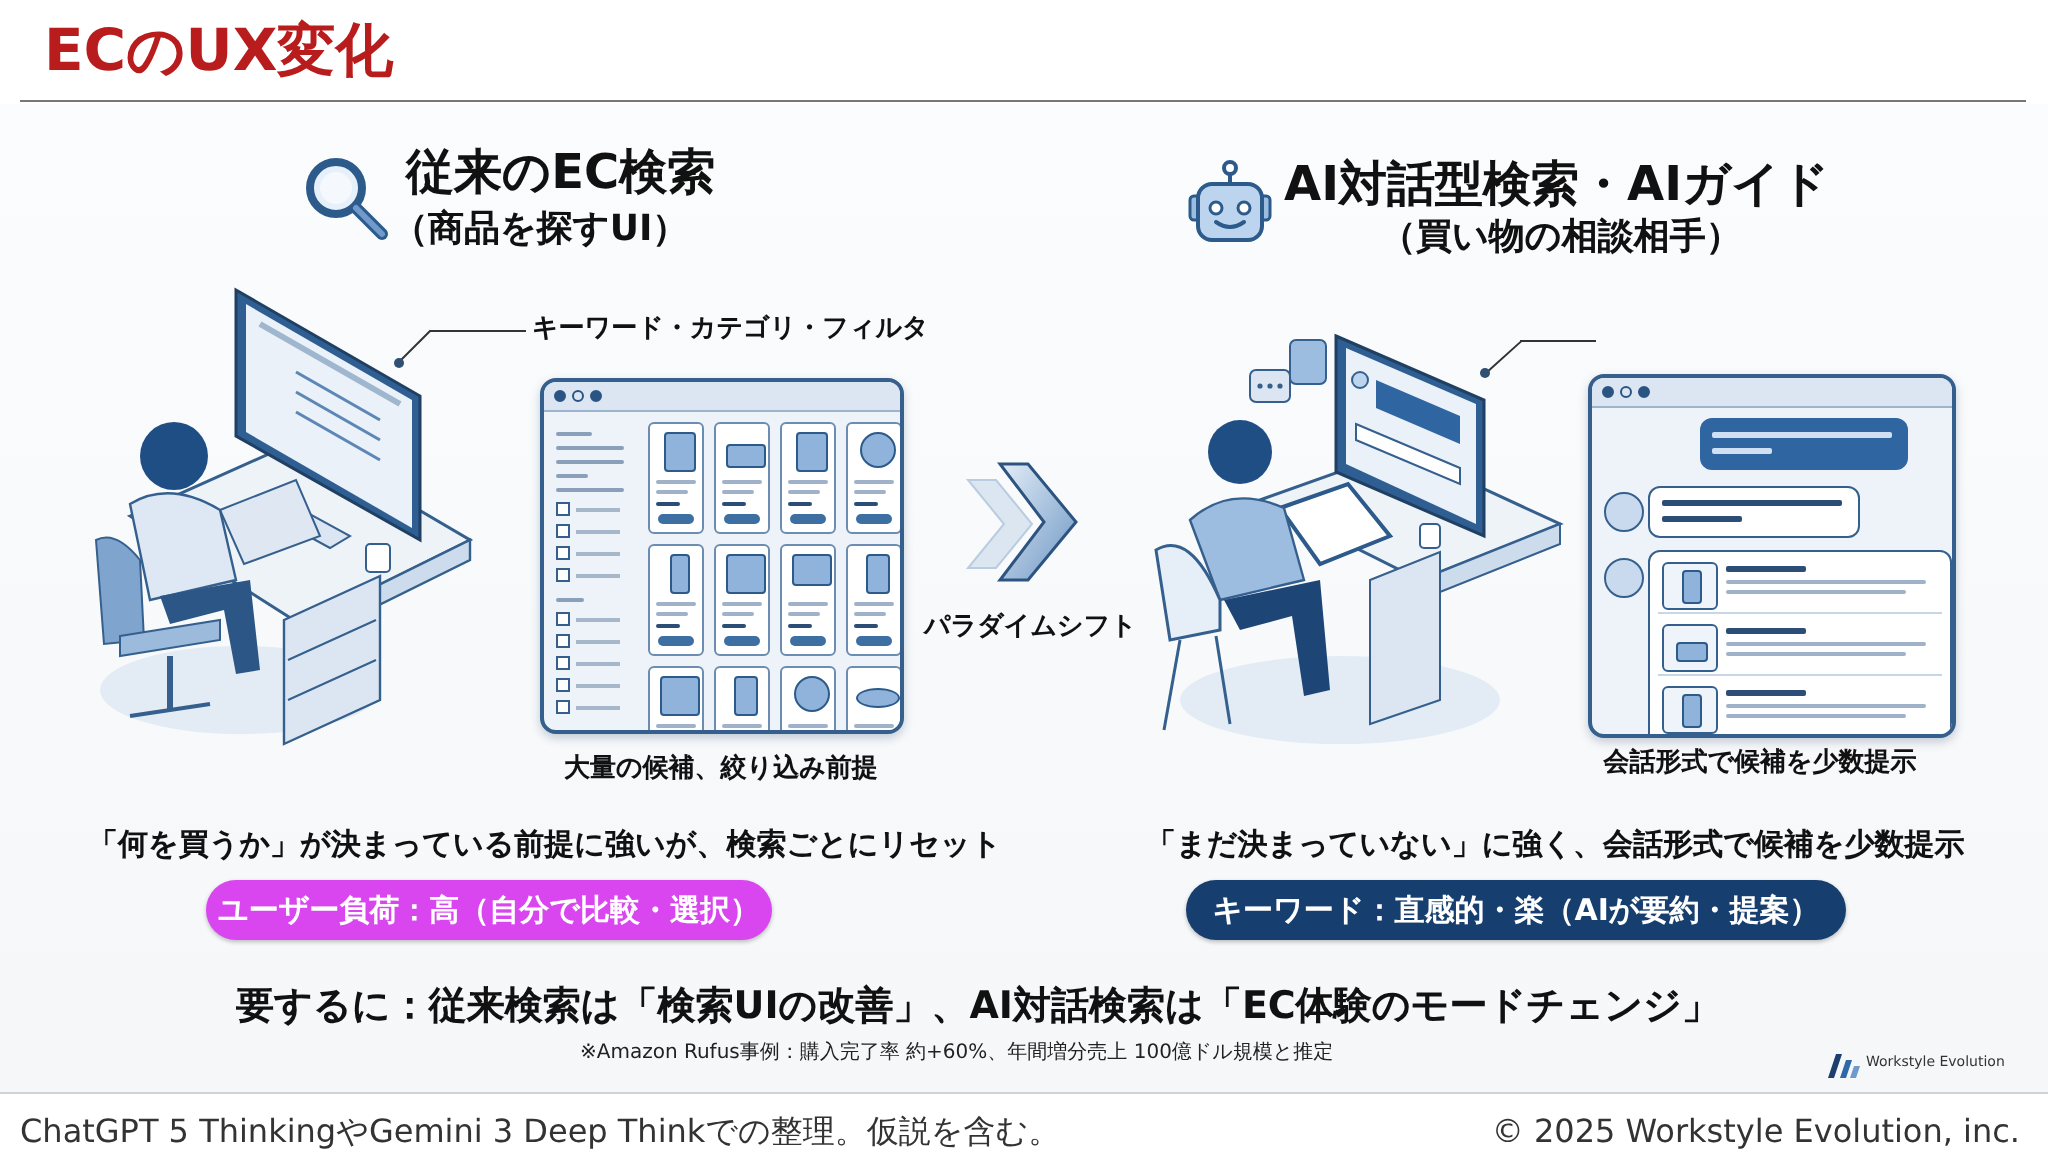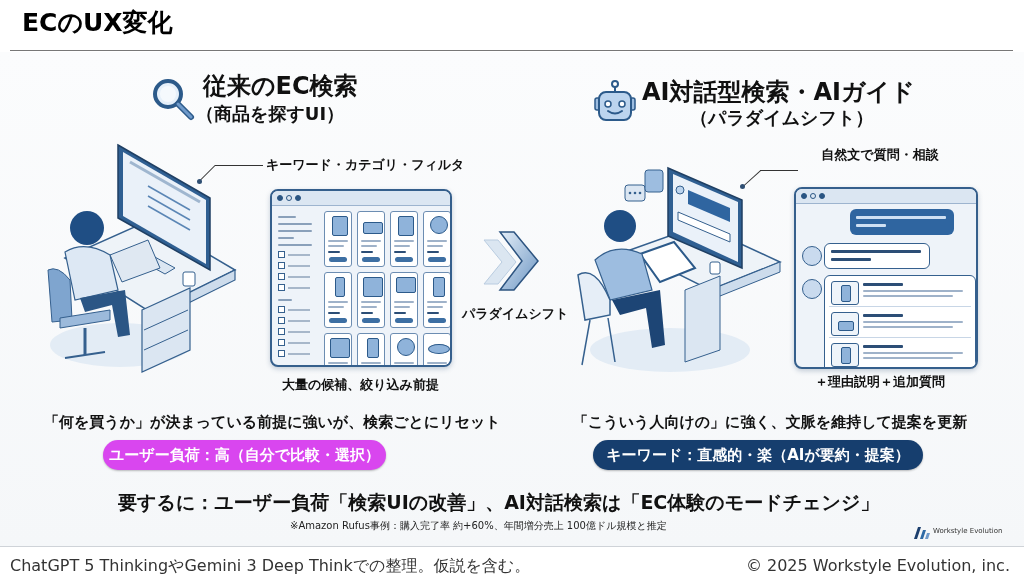--- a/index.html
+++ b/index.html
@@ -4,21 +4,21 @@
 <style>
   html, body { margin:0; padding:0; }
   body {
     width:1024px; height:576px; overflow:hidden; position:relative;
     background:#ffffff;
     font-family:"DejaVu Sans","Liberation Sans",sans-serif;
     color:#111;
   }
   .abs { position:absolute; }
   .title {
-    left:22px; top:6px; font-size:25px; font-weight:bold; letter-spacing:0px; color:#000000;
+    left:22px; top:6px; font-size:29px; font-weight:bold; letter-spacing:0px; color:#b91c1c;
   }
   .title-rule { left:10px; top:50px; width:1003px; height:1px; background:#777; }
   .stage {
     left:0; top:52px; width:1024px; height:494px;
     background:linear-gradient(180deg,#fbfcfd 0%,#f5f7f9 100%);
   }
   .h1 { font-size:24px; font-weight:bold; color:#111; white-space:nowrap; }
   .h2 { font-size:18px; font-weight:bold; color:#111; white-space:nowrap; }
   .label { font-size:13px; font-weight:bold; color:#111; white-space:nowrap; text-align:center; line-height:17px; }
   .lead { font-size:15px; font-weight:bold; color:#111; white-space:nowrap; }
@@ -278,21 +278,21 @@
     <circle cx="23" cy="4" r="3" fill="#fff" stroke="#2c5a8a" stroke-width="2"></circle>
     <rect x="3" y="18" width="5" height="12" rx="2" fill="#9dbde0" stroke="#2c5a8a" stroke-width="1.5"></rect>
     <rect x="38" y="18" width="5" height="12" rx="2" fill="#9dbde0" stroke="#2c5a8a" stroke-width="1.5"></rect>
     <rect x="7" y="12" width="32" height="28" rx="7" fill="#bcd4ee" stroke="#2c5a8a" stroke-width="2"></rect>
     <circle cx="16" cy="24" r="3" fill="#fff" stroke="#2c5a8a" stroke-width="1.5"></circle>
     <circle cx="30" cy="24" r="3" fill="#fff" stroke="#2c5a8a" stroke-width="1.5"></circle>
     <path d="M16,31 Q23,36 30,31" fill="none" stroke="#2c5a8a" stroke-width="2" stroke-linecap="round"></path>
   </svg>
 </div>
 <div class="abs h1" style="left:642px;top:76px;">AI対話型検索・AIガイド</div>
-<div class="abs h2" style="left:690px;top:106px;">（パラダイムシフト）</div>
+<div class="abs h2" style="left:690px;top:106px;">（買い物の相談相手）</div>
 
 <div class="abs" style="left:570px;top:150px;width:230px;height:230px;">
   <svg width="230" height="230" viewBox="0 0 230 230">
     <ellipse cx="100" cy="200" rx="80" ry="22" fill="#e3ecf5"></ellipse>
 
     <rect x="55" y="35" width="20" height="16" rx="3" fill="#dbe6f2" stroke="#35608e"></rect>
     <circle cx="60" cy="43" r="1.3" fill="#35608e"></circle>
       <circle cx="65" cy="43" r="1.3" fill="#35608e"></circle>
       <circle cx="70" cy="43" r="1.3" fill="#35608e"></circle>
     <rect x="75" y="20" width="18" height="22" rx="3" fill="#9dbde0" stroke="#35608e"></rect>
@@ -318,21 +318,20 @@
     <path d="M8,125 Q25,115 40,150 L40,165 L15,170 Z" fill="#e6eef7" stroke="#35608e" stroke-width="1.5"></path>
     <line x1="20" y1="170" x2="12" y2="215" stroke="#35608e" stroke-width="1.5"></line>
     <line x1="38" y1="168" x2="45" y2="212" stroke="#35608e" stroke-width="1.5"></line>
   </svg>
 </div>
 
 <div class="callout-line" style="left:760px;top:170px;width:38px;"></div>
 <div class="callout-line" style="left:743px;top:186px;width:24px;transform:rotate(-42deg);"></div>
 <div class="callout-dot" style="left:740px;top:184px;"></div>
 <div class="abs label" style="left:790px;top:146px;width:180px;">
-  <div>自然文で質問・相談</div>
 </div>
 
 <div class="abs win" style="left:794px;top:187px;width:180px;height:178px;">
   <div class="win-bar">
     <span class="dot f"></span>
     <span class="dot"></span>
     <span class="dot f"></span>
   </div>
   <div class="chat-user" style="left:54px;">
     <i style="top:7px;width:90px;"></i>
@@ -365,27 +364,27 @@
         <div class="thumb">
           <b></b>
         </div>
         <i class="t" style="top:5px;width:40px;"></i>
         <i style="top:12px;width:100px;"></i>
         <i style="top:17px;width:90px;"></i>
       </div>
   </div>
 </div>
 <div class="abs label" style="left:790px;top:373px;width:180px;">
-  <div>＋理由説明＋追加質問</div>
-</div>
-
-<div class="abs lead" style="left:573px;top:413px;">「こういう人向けの」に強く、文脈を維持して提案を更新</div>
+  <div>会話形式で候補を少数提示</div>
+</div>
+
+<div class="abs lead" style="left:573px;top:413px;">「まだ決まっていない」に強く、会話形式で候補を少数提示</div>
 <div class="abs pill pill-right" style="left:593px;top:440px;width:330px;">キーワード：直感的・楽（AIが要約・提案）</div>
 
-<div class="abs summary" style="left:118px;top:490px;">要するに：ユーザー負荷「検索UIの改善」、AI対話検索は「EC体験のモードチェンジ」</div>
+<div class="abs summary" style="left:118px;top:490px;">要するに：従来検索は「検索UIの改善」、AI対話検索は「EC体験のモードチェンジ」</div>
 <div class="abs note" style="left:290px;top:519px;">※Amazon Rufus事例：購入完了率 約+60%、年間増分売上 100億ドル規模と推定</div>
 
 <div class="abs" style="left:914px;top:527px;display:flex;align-items:flex-start;gap:3px;">
   <svg width="16" height="12" viewBox="0 0 16 12">
     <polygon points="4,0 7,0 3,12 0,12" fill="#1c3f6e"></polygon>
     <polygon points="9,3 12,3 9,12 6,12" fill="#2e6aa6"></polygon>
     <polygon points="13,6 16,6 14,12 11,12" fill="#6f9acb"></polygon>
   </svg>
   <span style="font-size:7px;color:#333;white-space:nowrap;">Workstyle Evolution</span>
 </div>

